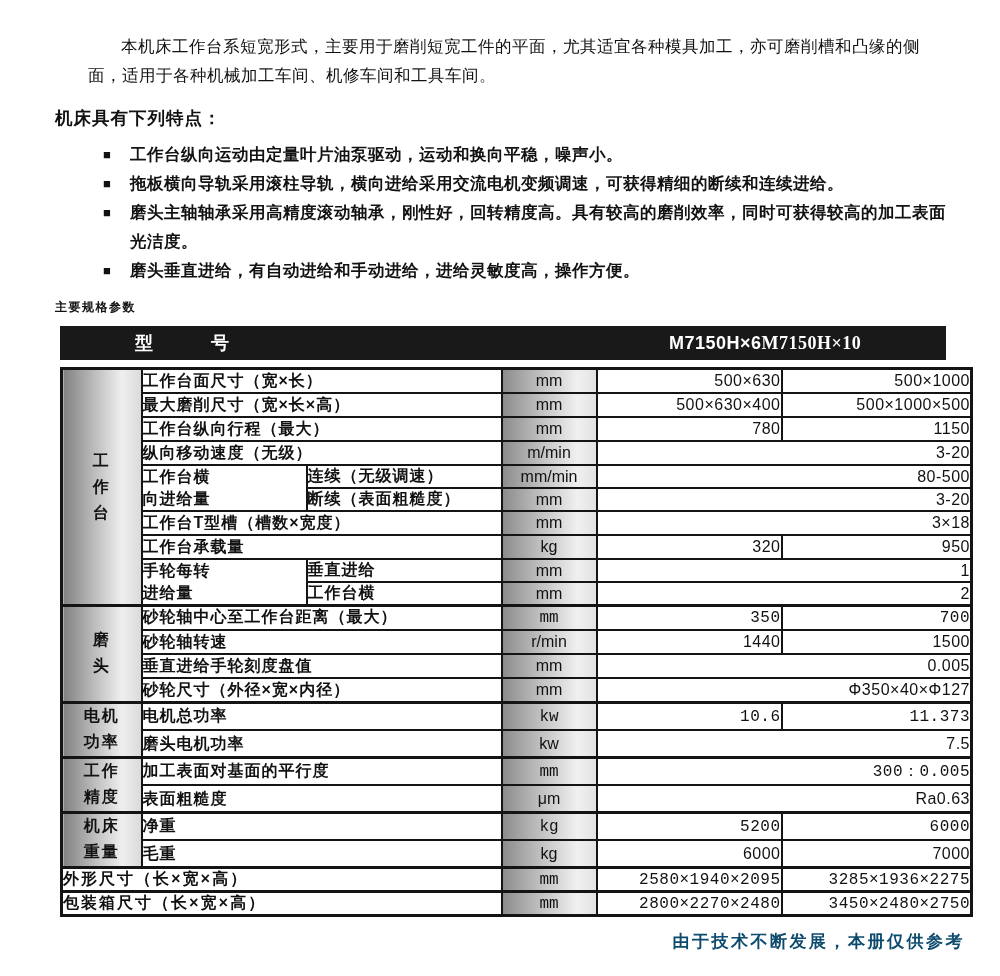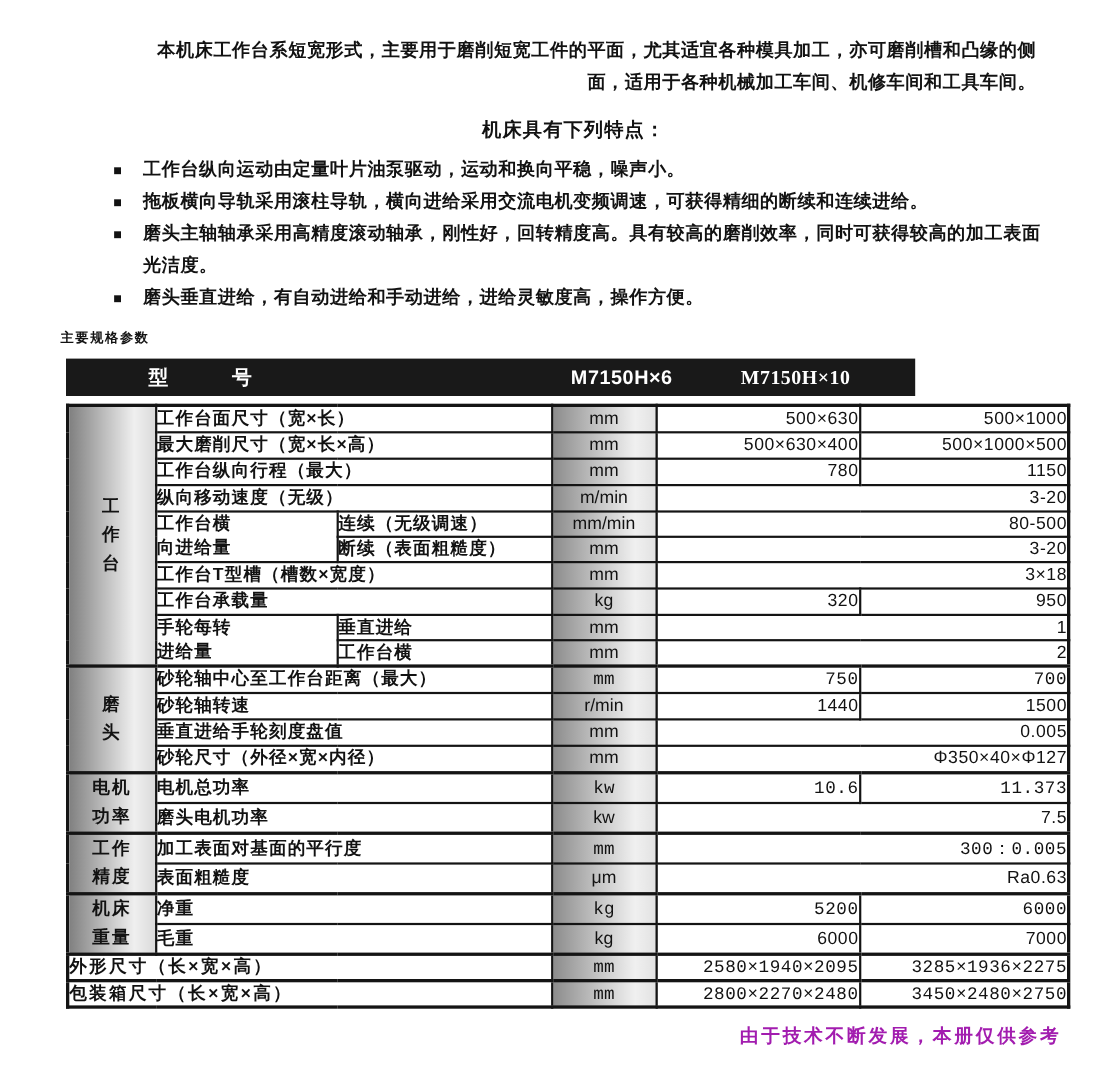--- a/index.html
+++ b/index.html
@@ -9,32 +9,30 @@
     background: #ffffff;
     overflow: hidden;
     font-family: "Liberation Sans", "DejaVu Sans", sans-serif;
     color: #121212;
   }
   
   .intro {
     margin: 32px 58px 0 88px;
     font-size: 16.5px;
     line-height: 29px;
-    font-weight: 700;
+    font-weight: 400;
     letter-spacing: 0.5px;
     text-indent: 2em;
-    text-align: right;
   }
   
   .features-heading {
     margin: 16px 12px 0 55px;
     font-size: 17.5px;
     font-weight: bold;
     letter-spacing: 1px;
-    text-align: center;
   }
   ul.features {
     list-style: none;
     margin: 10px 0 0 0;
     padding: 0 45px 0 103px;
   }
   ul.features li {
     display: flex;
     font-size: 16.5px;
     line-height: 29px;
@@ -49,37 +47,37 @@
   ul.features .ftext { flex: 1; }
   
   .spec-heading {
     margin: 14px 0 0 55px;
     font-size: 12px;
     font-weight: bold;
     letter-spacing: 1.5px;
   }
   .model-bar {
     margin: 10px 0 0 60px;
-    width: 772px;
+    width: 886px;
     height: 34px;
     background: #191919;
     color: #ffffff;
     display: flex;
     align-items: center;
     font-size: 18px;
     font-weight: bold;
   }
   .model-bar .mlabel {
     width: 440px;
     padding-left: 75px;
     white-space: pre;
     letter-spacing: 1px;
   }
   .model-bar .mgap { width: 95px; }
-  .model-bar .m1 { width: 185px; text-align: left; letter-spacing: 0.5px; }
+  .model-bar .m1 { width: 185px; text-align: right; letter-spacing: 0.5px; }
   .model-bar .m2 { width: 190px; text-align: left; letter-spacing: 0.5px; font-family: Liberation Serif, serif; }
   
   table.spec {
     margin: 7px 0 0 60px;
     width: 910px;
     border-collapse: collapse;
     table-layout: fixed;
     font-size: 16px;
   }
   table.spec td {
@@ -123,21 +121,21 @@
   }
   td.bcell {
     padding-left: 66px;
     font-weight: bold;
     letter-spacing: 2px;
   }
   
   .footnote {
     margin: 13px 35px 0 0;
     text-align: right;
-    color: #a21caf;
+    color: #0c4a6e;
     font-size: 17px;
     font-weight: 600;
     letter-spacing: 2.5px;
   }
 </style>
 </head>
 <body>
 
 <div>
 
@@ -244,21 +242,21 @@
         <td class="scell">工作台横</td>
         <td class="ucell">mm</td>
         <td class="vcell" colspan="2">2</td>
       </tr>
 
       <tr class="sec">
         <td class="gcell" rowspan="4">磨
 头</td>
         <td class="lcell" colspan="2">砂轮轴中心至工作台距离（最大）</td>
         <td class="ucell">mm</td>
-        <td class="vcell">750</td>
+        <td class="vcell">350</td>
         <td class="vcell">700</td>
       </tr>
       <tr>
         <td class="lcell" colspan="2">砂轮轴转速</td>
         <td class="ucell">r/min</td>
         <td class="vcell">1440</td>
         <td class="vcell">1500</td>
       </tr>
       <tr>
         <td class="lcell" colspan="2">垂直进给手轮刻度盘值</td>

